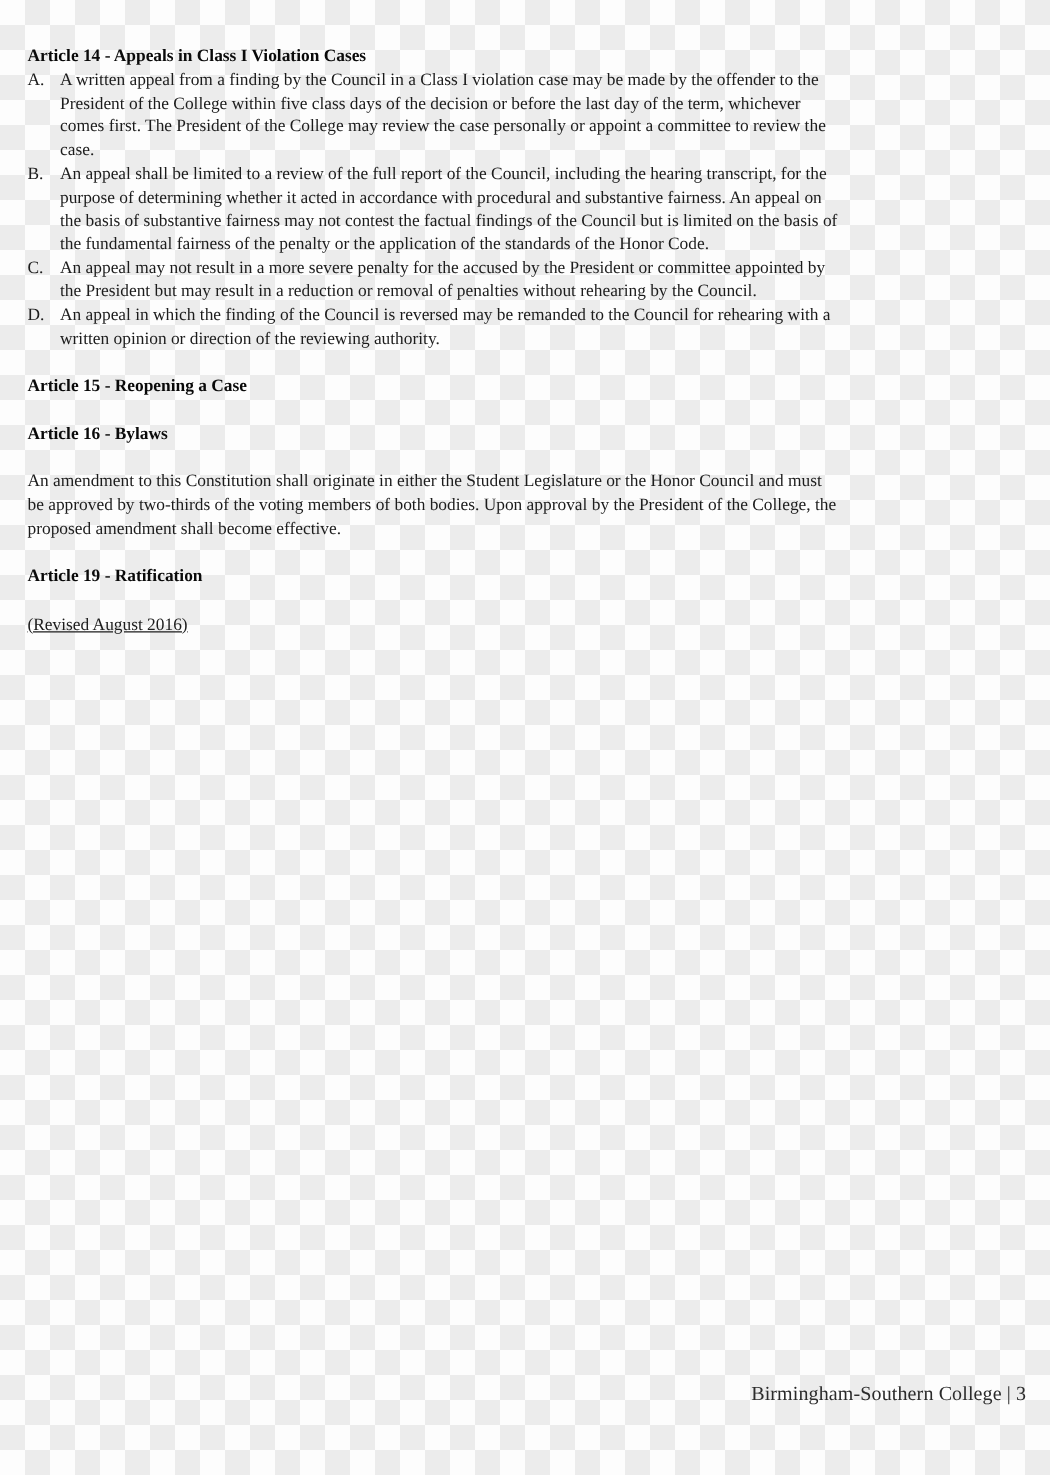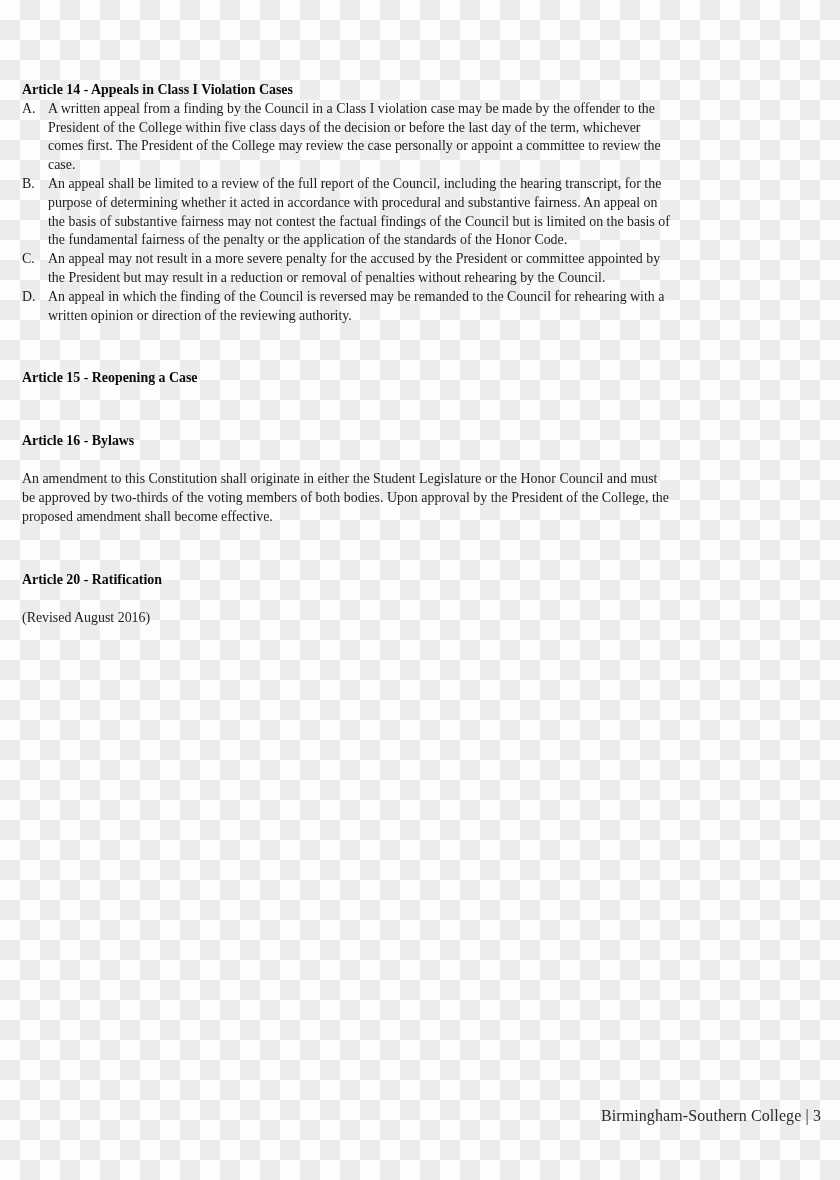--- a/index.html
+++ b/index.html
@@ -24,40 +24,40 @@
     font-size: 13.9px;
     line-height: 18.8px;
   }
   .article {
     margin: 0 0 19.5px 0;
   }
   .article-heading {
     font-weight: bold;
     color: #0a0a0a;
     white-space: pre;
-    margin-top: 44px;
   }
   .article-body {
     white-space: pre;
   }
   .item {
     display: flex;
     align-items: flex-start;
   }
   .item-label {
     flex: 0 0 26px;
     width: 26px;
   }
   .item-text {
     flex: 1 1 auto;
     white-space: pre;
   }
   .revision-note {
     margin: 0;
     white-space: pre;
+    text-decoration: underline;
   }
   .page-footer {
     position: absolute;
     top: 1106px;
     right: 19px;
     font-size: 16px;
     line-height: 20px;
     color: #2b2b2b;
     letter-spacing: 0.1px;
   }
@@ -103,20 +103,20 @@
     <div class="article-heading">Article 16 - Bylaws</div>
   </div>
 
   <div class="article">
     <div class="article-body">An amendment to this Constitution shall originate in either the Student Legislature or the Honor Council and must
 be approved by two-thirds of the voting members of both bodies. Upon approval by the President of the College, the
 proposed amendment shall become effective.</div>
   </div>
 
   <div class="article">
-    <div class="article-heading">Article 20 - Ratification</div>
+    <div class="article-heading">Article 19 - Ratification</div>
   </div>
 
   <div class="revision-note">(Revised August 2016)</div>
 
 </div>
 
 <div class="page-footer">Birmingham-Southern College | 3</div>
 
 </body></html>

